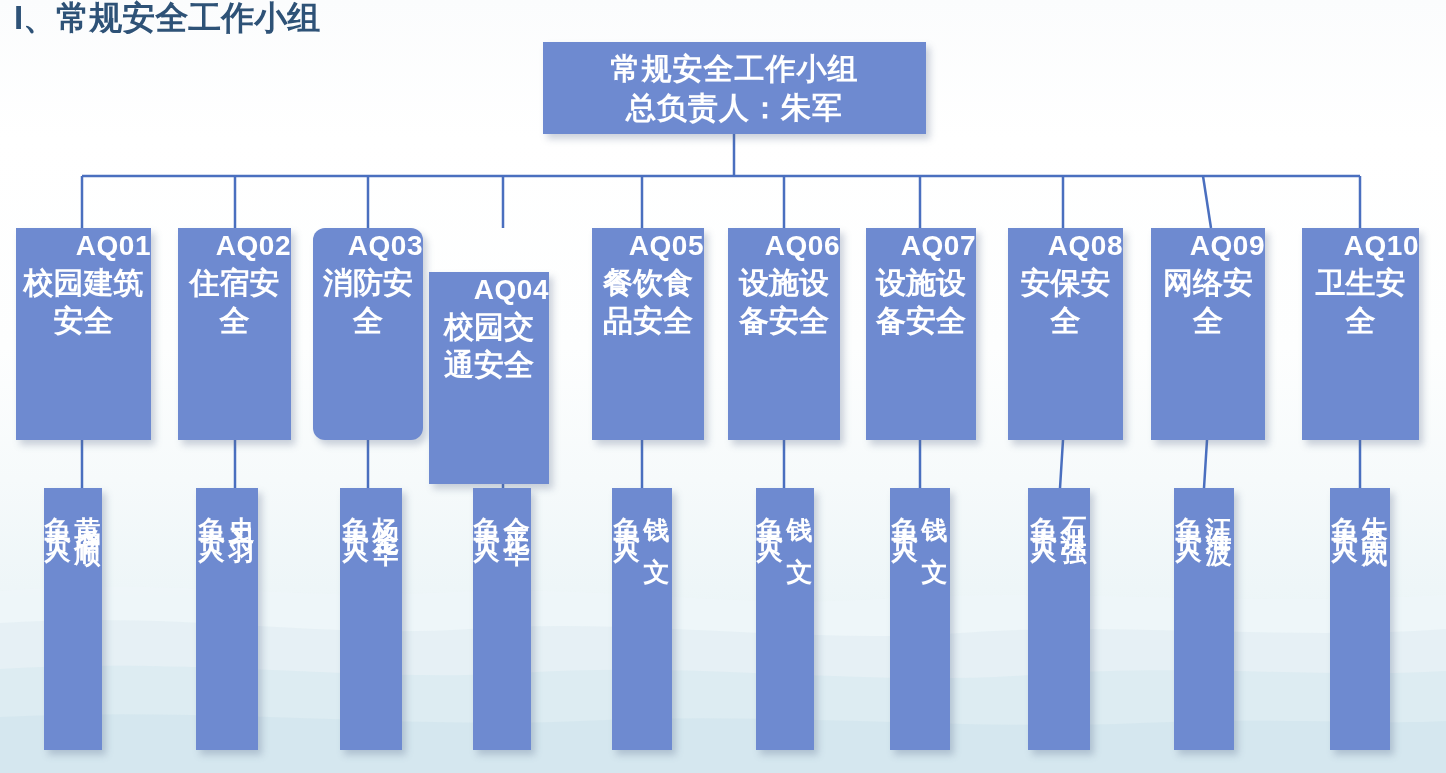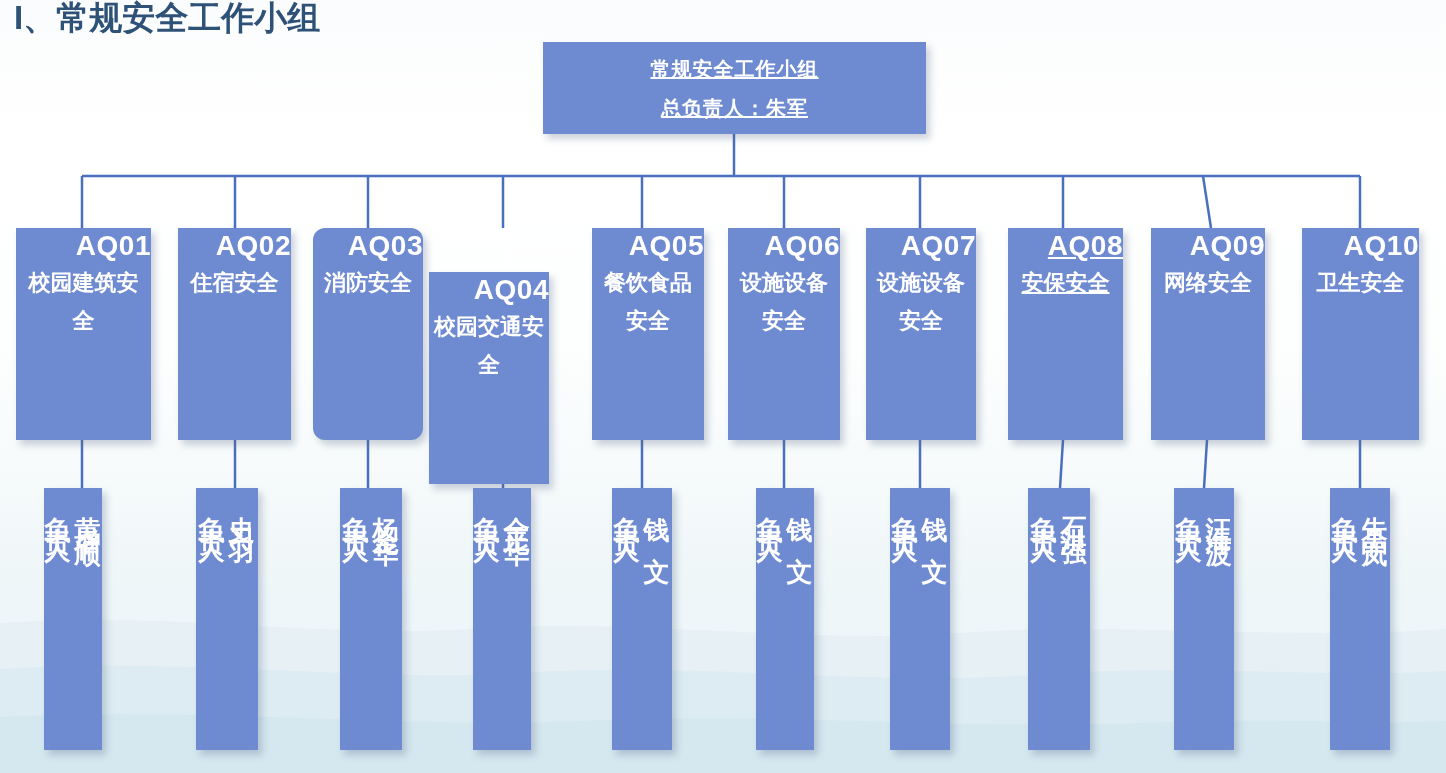--- a/index.html
+++ b/index.html
@@ -78,45 +78,44 @@
     top: 42px;
     width: 383px;
     height: 92px;
     display: flex;
     flex-direction: column;
     align-items: center;
     justify-content: center;
     gap: 1px;
   }
   .root-line {
-    font-size: 20px;
+    font-size: 30px;
     font-weight: bold;
     line-height: 38px;
     white-space: nowrap;
     letter-spacing: 1px;
-    text-decoration: underline;
   }
 
   
   .dept-node {
     top: 228px;
     height: 212px;
     display: flex;
     flex-direction: column;
     align-items: flex-end;
   }
   .dept-code {
     font-size: 28px;
     font-weight: bold;
     line-height: 36px;
     letter-spacing: 0.5px;
     white-space: nowrap;
   }
   .dept-name {
-    font-size: 22px;
+    font-size: 30px;
     font-weight: bold;
     line-height: 38px;
     text-align: center;
     width: 100%;
     padding: 0 2px;
     box-sizing: border-box;
     word-break: break-all;
   }
 
   
@@ -217,21 +216,21 @@
         <div class="dept-name">餐饮食品安全</div>
       </div>
       <div class="node dept-node" style="left: 728px; width: 112px;">
         <div class="dept-code">AQ06</div>
         <div class="dept-name">设施设备安全</div>
       </div>
       <div class="node dept-node" style="left: 866px; width: 110px;">
         <div class="dept-code">AQ07</div>
         <div class="dept-name">设施设备安全</div>
       </div>
-      <div class="node dept-node" style="left: 1008px; width: 115px; text-decoration: underline;">
+      <div class="node dept-node" style="left: 1008px; width: 115px;">
         <div class="dept-code">AQ08</div>
         <div class="dept-name">安保安全</div>
       </div>
       <div class="node dept-node" style="left: 1151px; width: 114px;">
         <div class="dept-code">AQ09</div>
         <div class="dept-name">网络安全</div>
       </div>
       <div class="node dept-node" style="left: 1302px; width: 117px;">
         <div class="dept-code">AQ10</div>
         <div class="dept-name">卫生安全</div>

